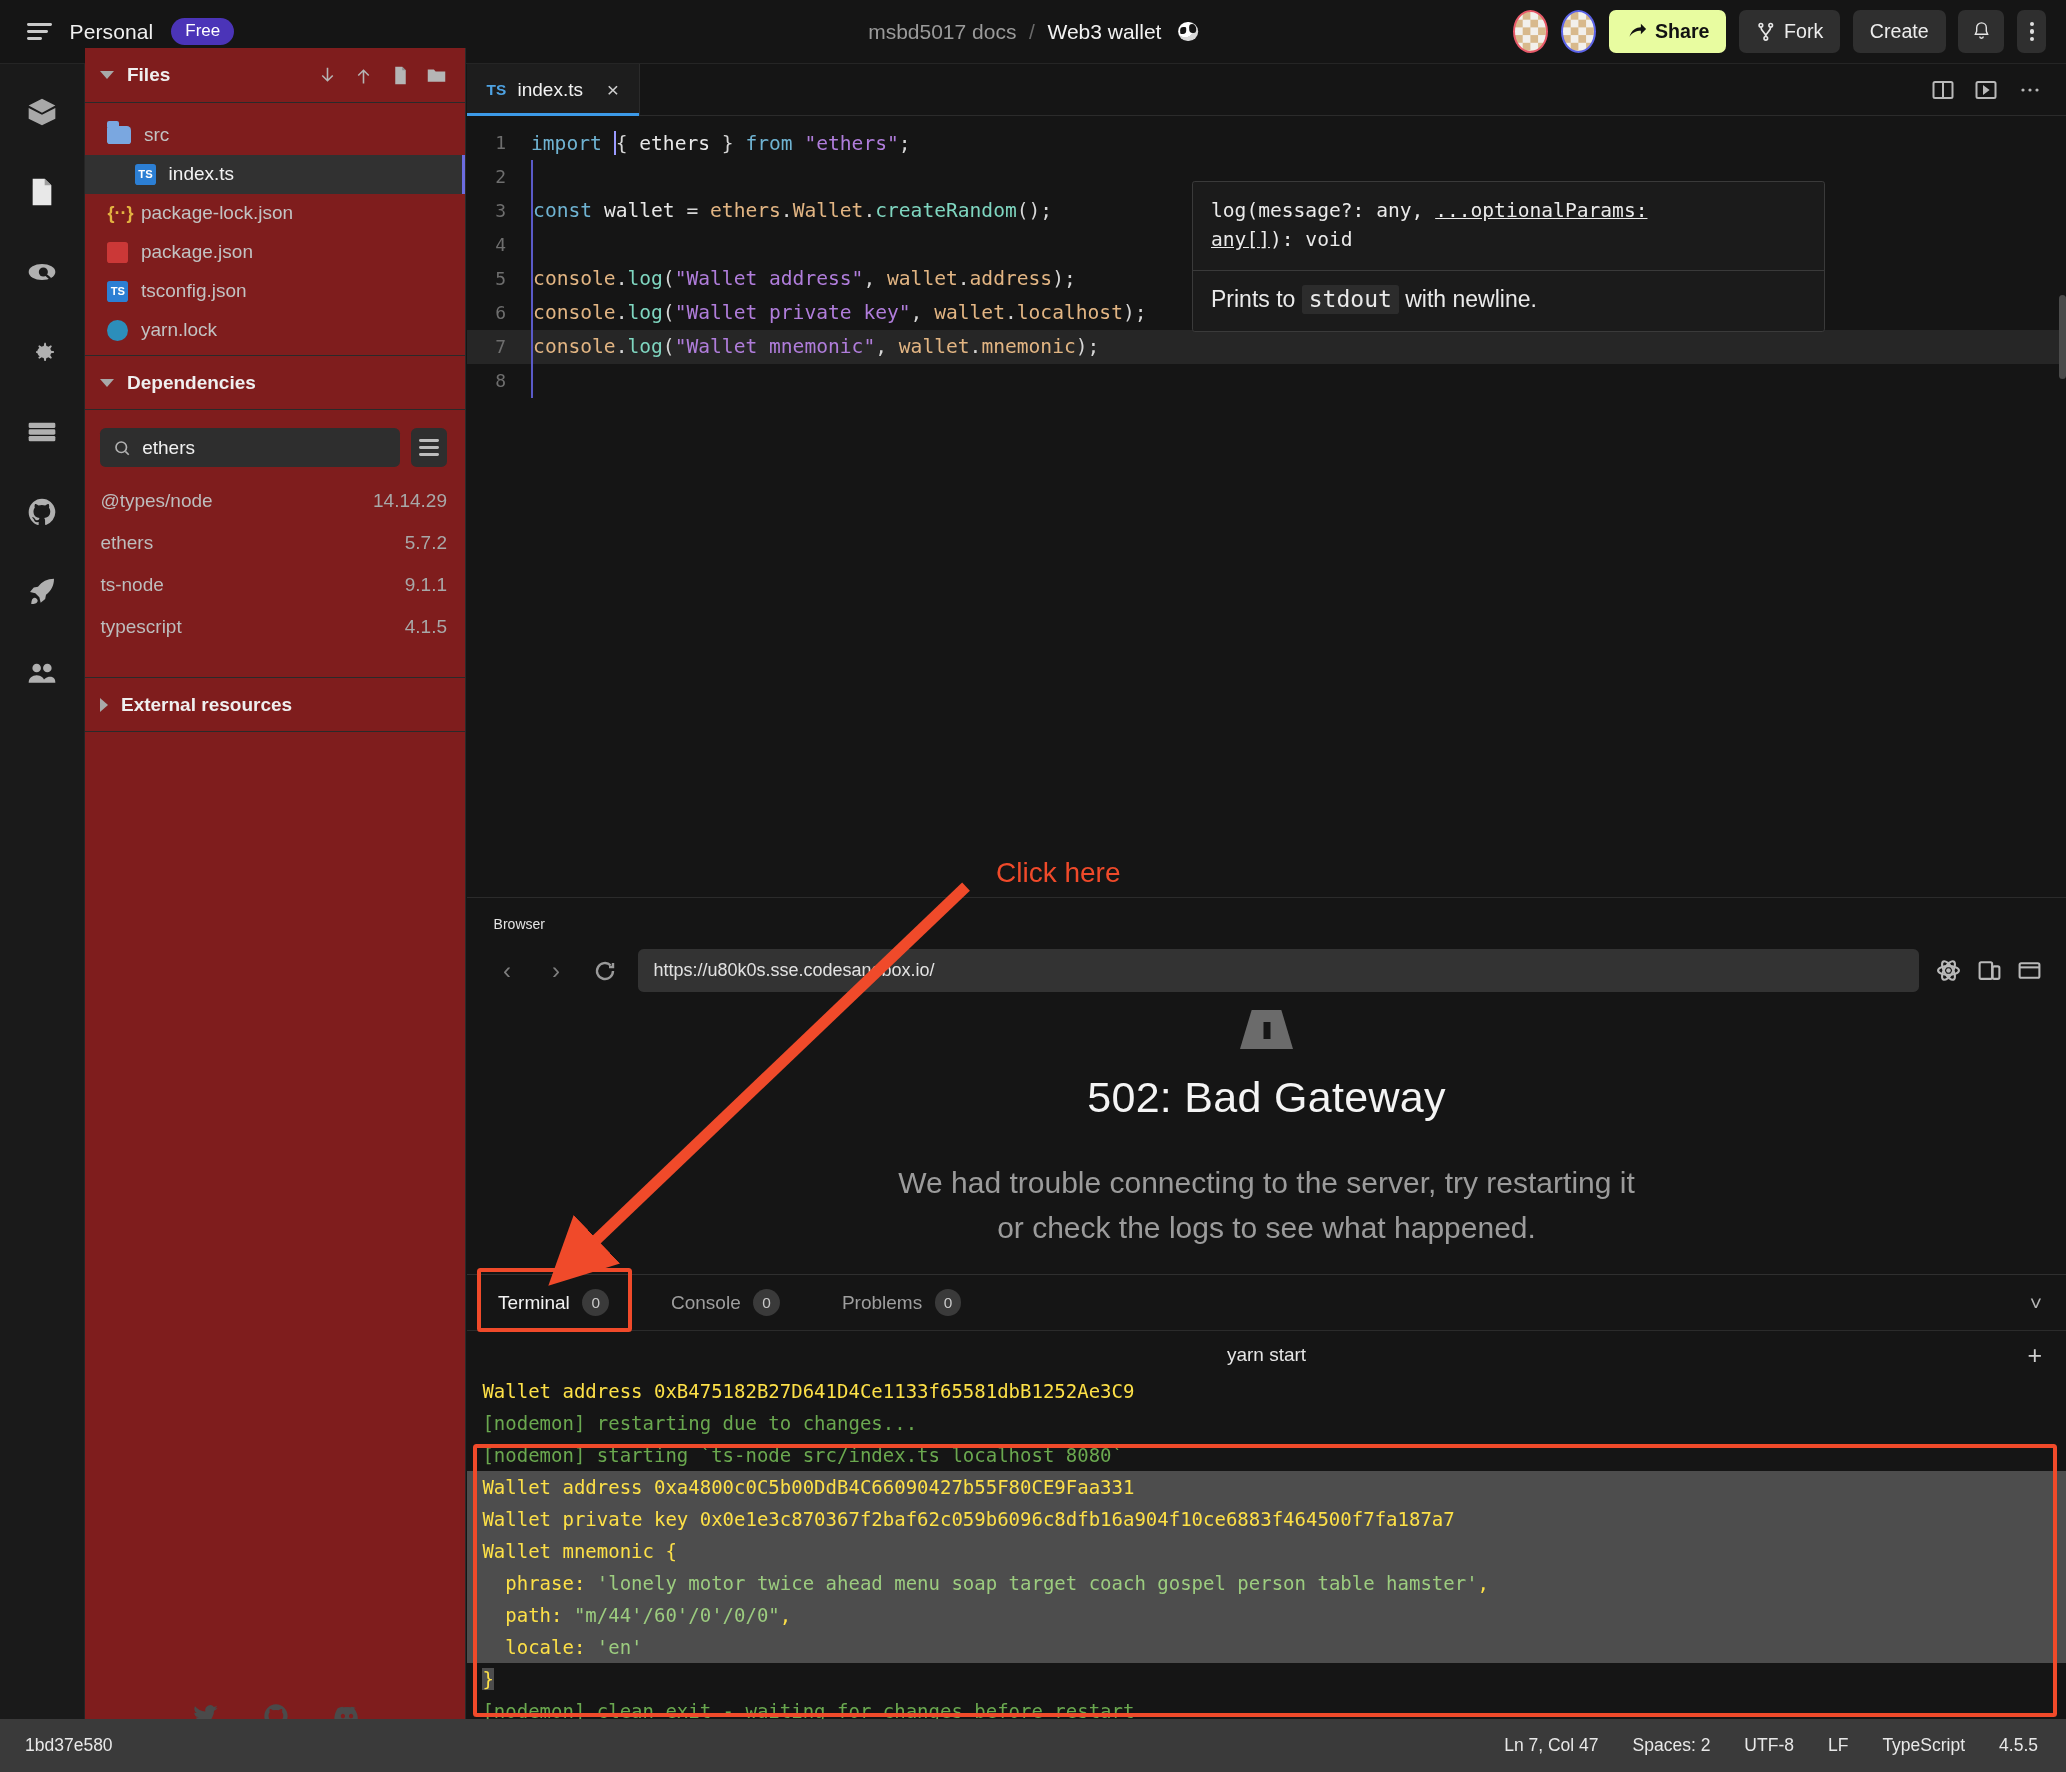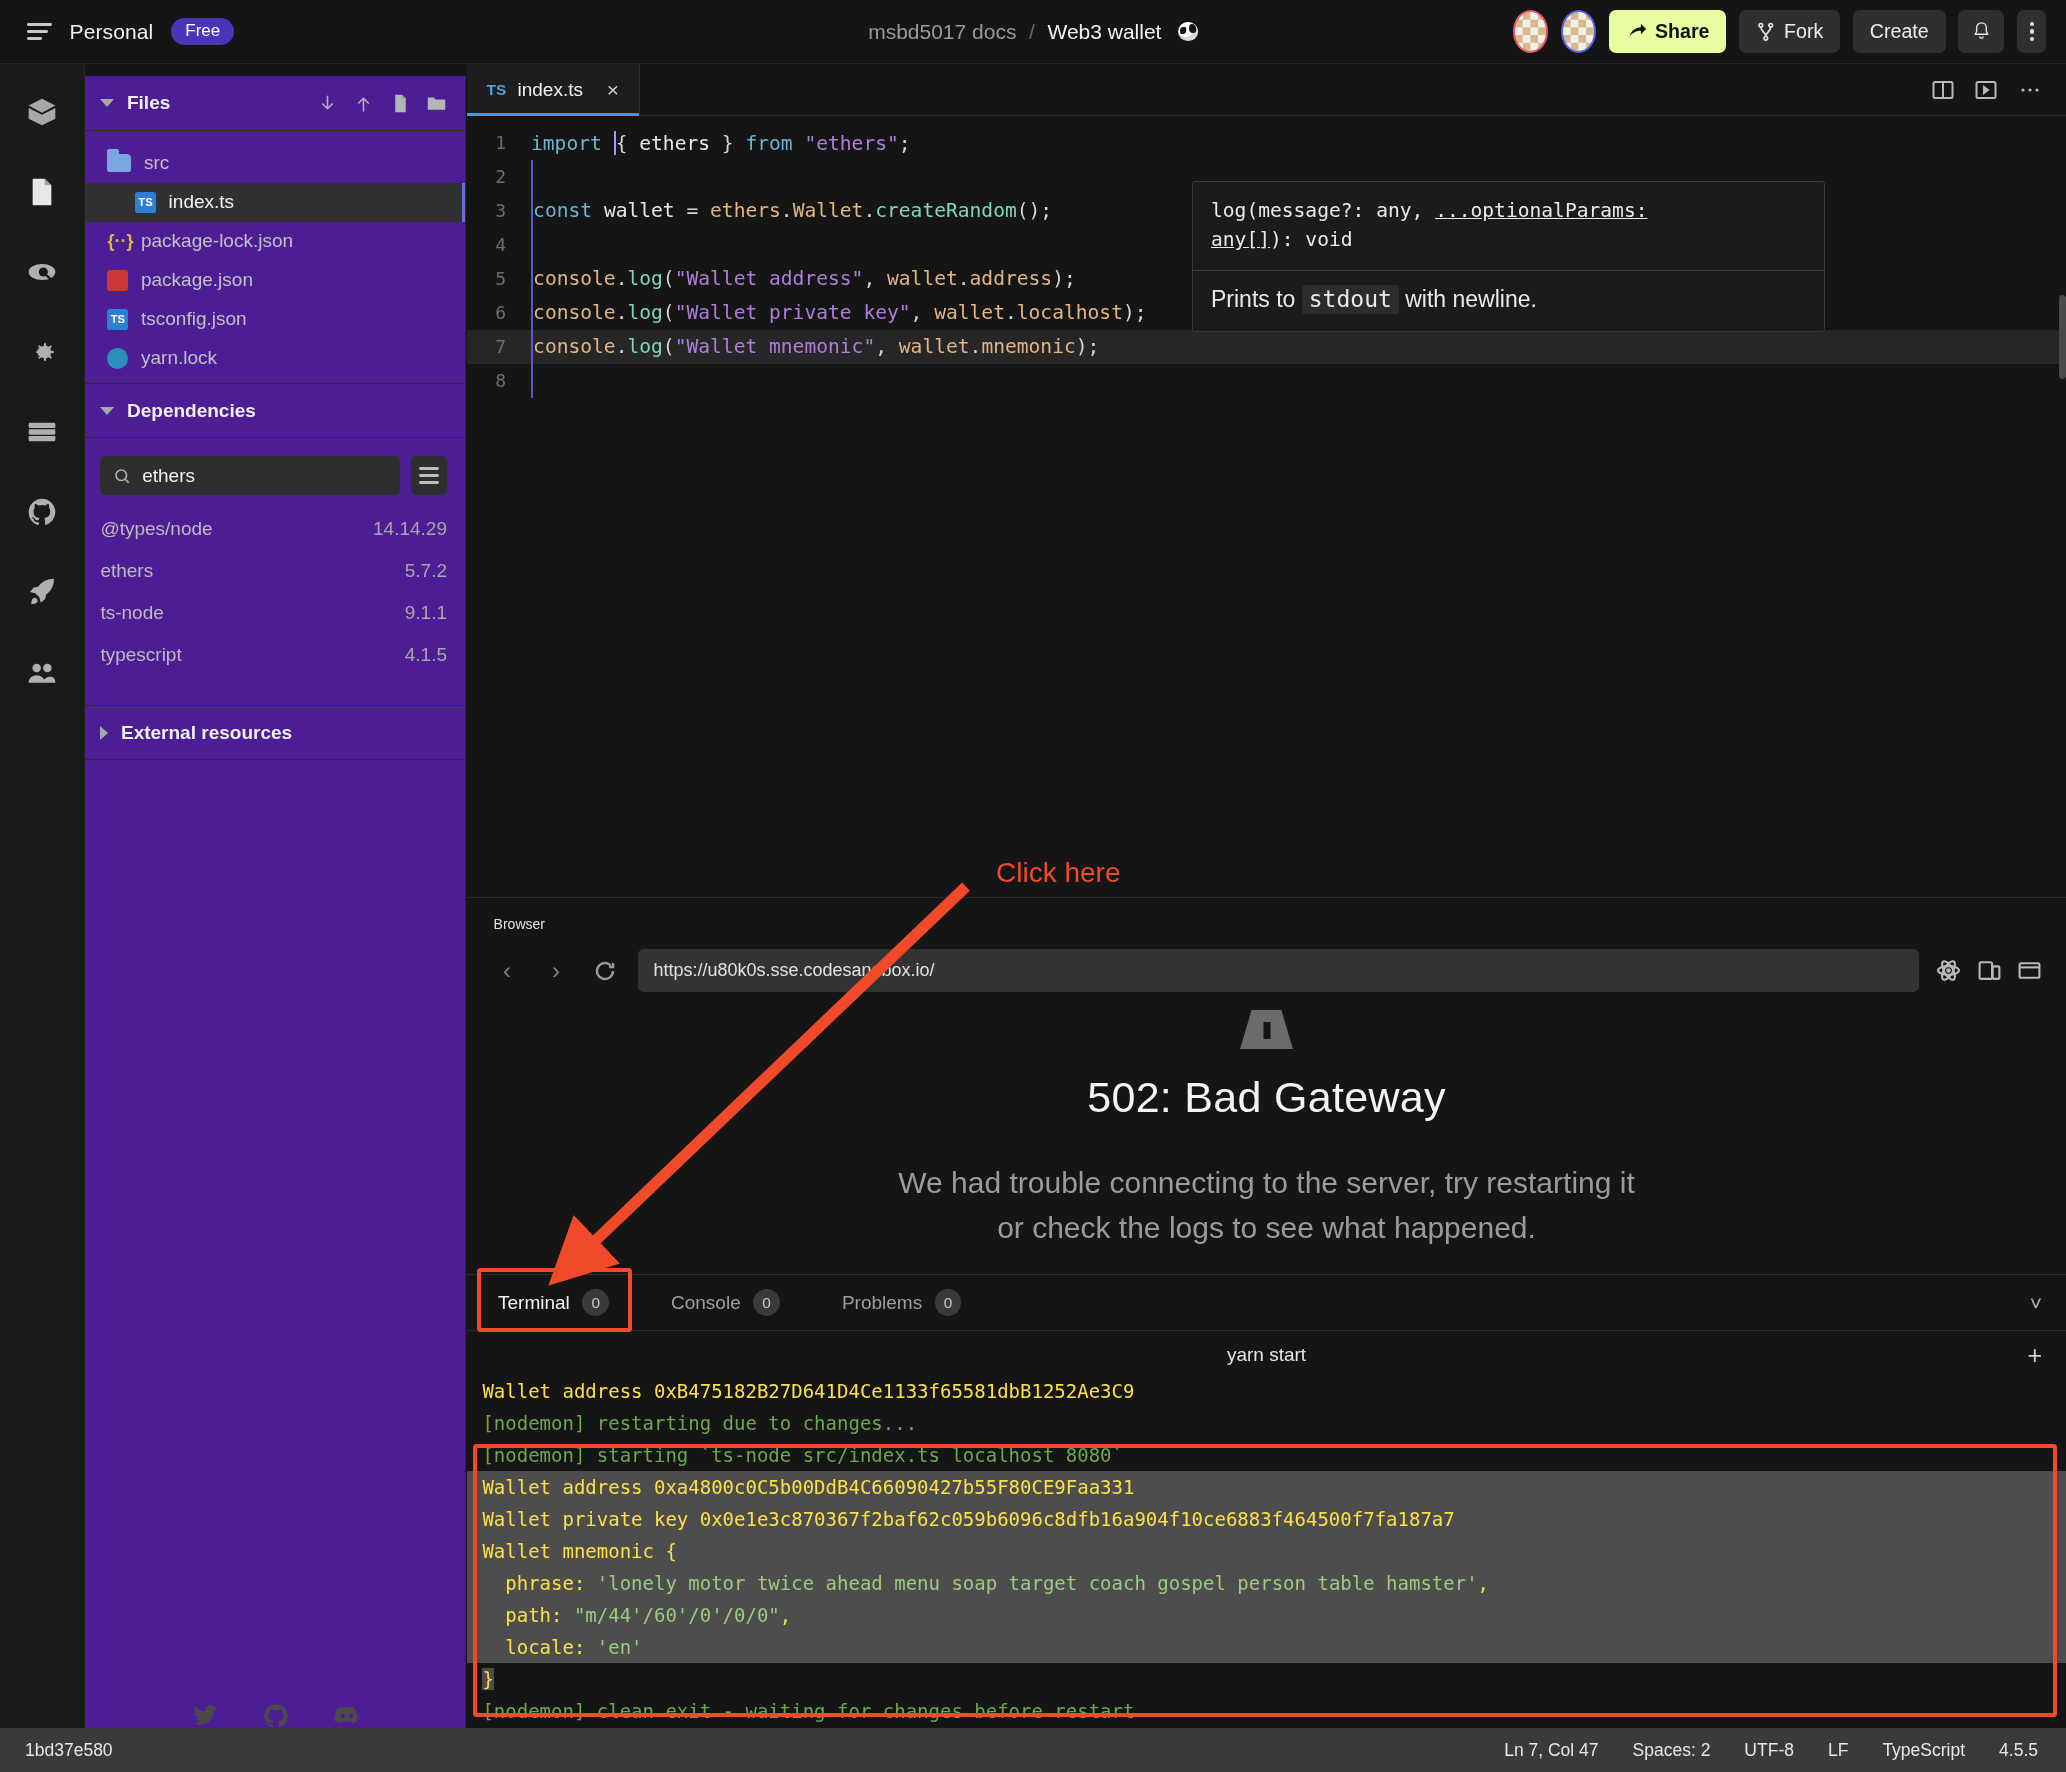--- a/index.html
+++ b/index.html
@@ -72,22 +72,22 @@
   .rail {
     position: absolute; left: 0; top: 64px; width: 85px; bottom: 36px;
     background: #1a1a1a; border-right: 0.7px solid #252525;
     display: flex; flex-direction: column; align-items: center; padding-top: 28px; gap: 41px;
   }
   .rail-ic { width: 39px; height: 39px; display: flex; align-items: center; justify-content: center; cursor: pointer; }
   .rail-ic svg { width: 32px; height: 32px; fill: #b0b0b0; }
 
   
   .sidebar {
-    position: absolute; left: 85px; top: 76px; width: 381px; bottom: 36px;
-    background: #4c1d95; border-right: 0.7px solid #2a2a2a;
+    position: absolute; left: 85px; top: 48px; width: 381px; bottom: 36px;
+    background: #7f1d1d; border-right: 0.7px solid #2a2a2a;
   }
   .panel-head {
     height: 55px; display: flex; align-items: center; padding: 0 18px 0 15.4px;
     border-bottom: 0.7px solid #2a2a2a; gap: 12.6px;
   }
   .caret { width: 0; height: 0; border-left: 7.7px solid transparent; border-right: 7.7px solid transparent; border-top: 8.4px solid #a8a8a8; }
   .caret.right { border: none; width: 0; height: 0; border-top: 7.7px solid transparent; border-bottom: 7.7px solid transparent; border-left: 8.4px solid #a8a8a8; }
   .panel-title { font-size: 19px; color: #efefef; font-weight: 700; }
   .panel-actions { margin-left: auto; display: flex; gap: 15.4px; align-items: center; }
   .panel-actions svg { width: 21px; height: 21px; fill: #b5b5b5; stroke: #b5b5b5; }
@@ -217,21 +217,21 @@
   #hl-output { left: 473px; top: 1444px; width: 1584px; height: 273px; }
   .click-label { position: absolute; left: 996px; top: 857px; font-size: 28px; color: #f04a2a; z-index: 41; }
   .arrow-svg { position: absolute; left: 532px; top: 874px; width: 448px; height: 420px; z-index: 41; pointer-events: none; }
 
   
   .social { position: absolute; left: 85px; bottom: 42px; width: 381px; display: flex; justify-content: center; gap: 43px; }
   .social svg { width: 28px; height: 28px; fill: #4a4a4a; }
 
   
   .status {
-    position: absolute; left: 0; right: 0; bottom: 0; height: 44px; background: #3a3a3a;
+    position: absolute; left: 0; right: 0; bottom: 0; height: 53px; background: #3a3a3a;
     display: flex; align-items: center; font-size: 17.5px; color: #e8e8e8;
   }
   .status .left { padding-left: 25px; }
   .status .right { margin-left: auto; display: flex; gap: 34px; padding-right: 28px; }
   .status-item { cursor: pointer; }
 
   .scrollbar-v { position: absolute; right: 0; top: 231px; width: 7px; height: 84px; background: #4a4a4a; border-radius: 3.5px; }
 </style>
 </head>
 <body>

